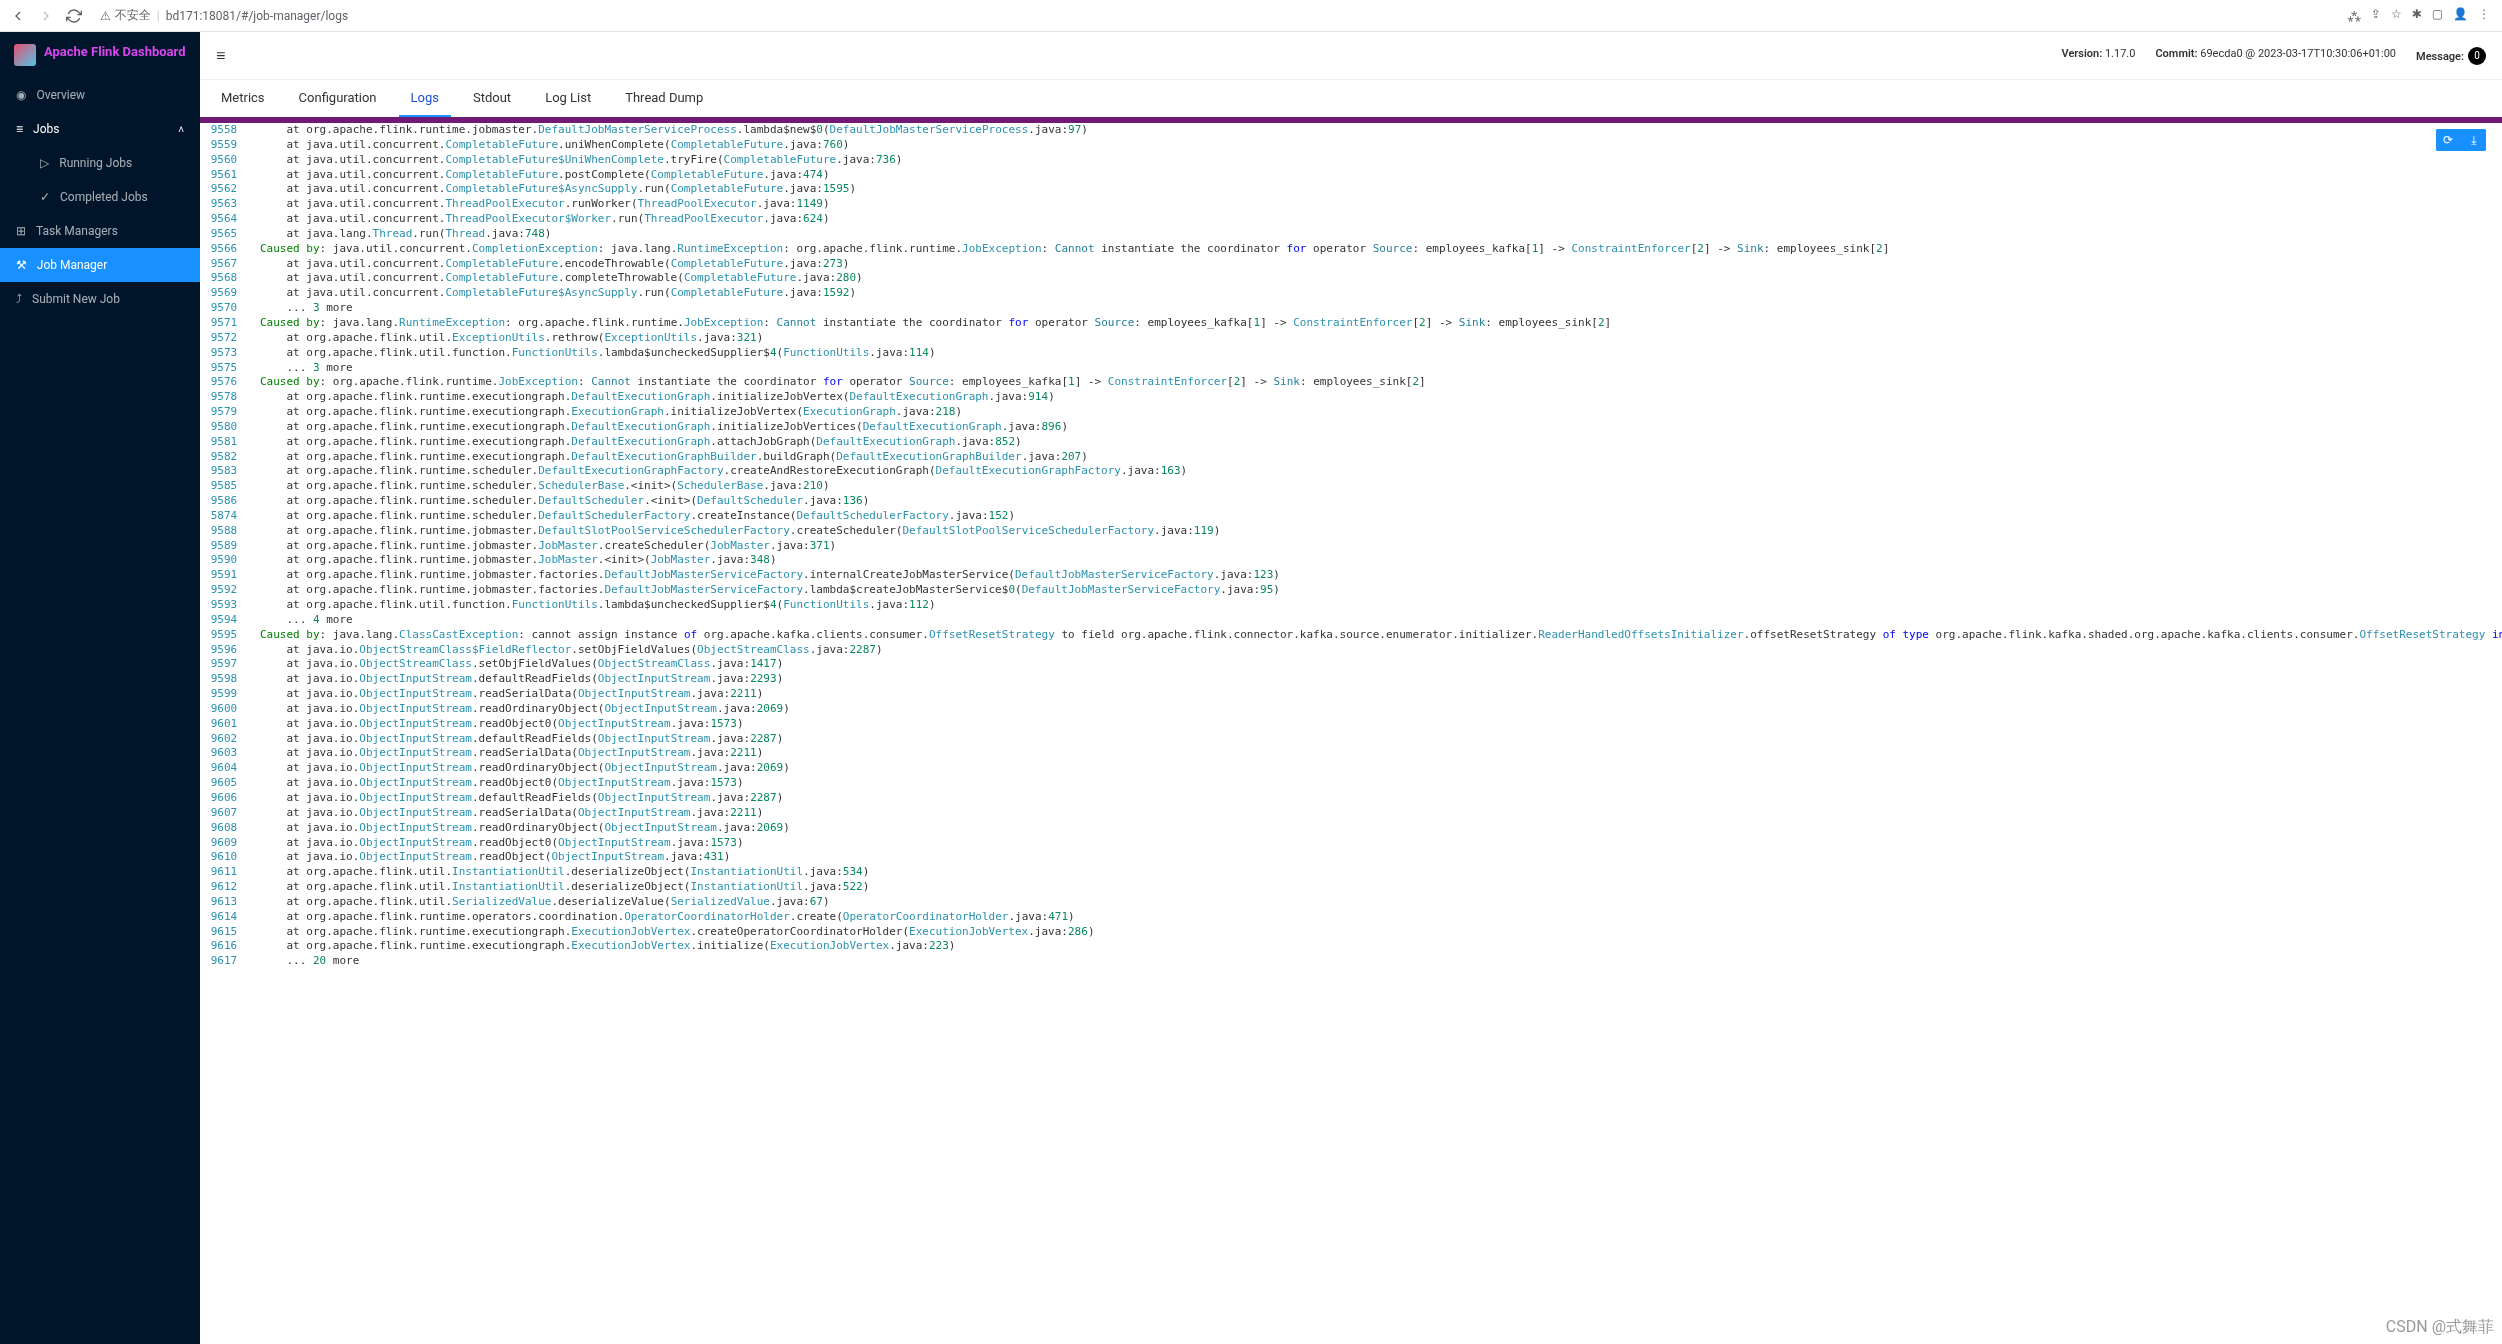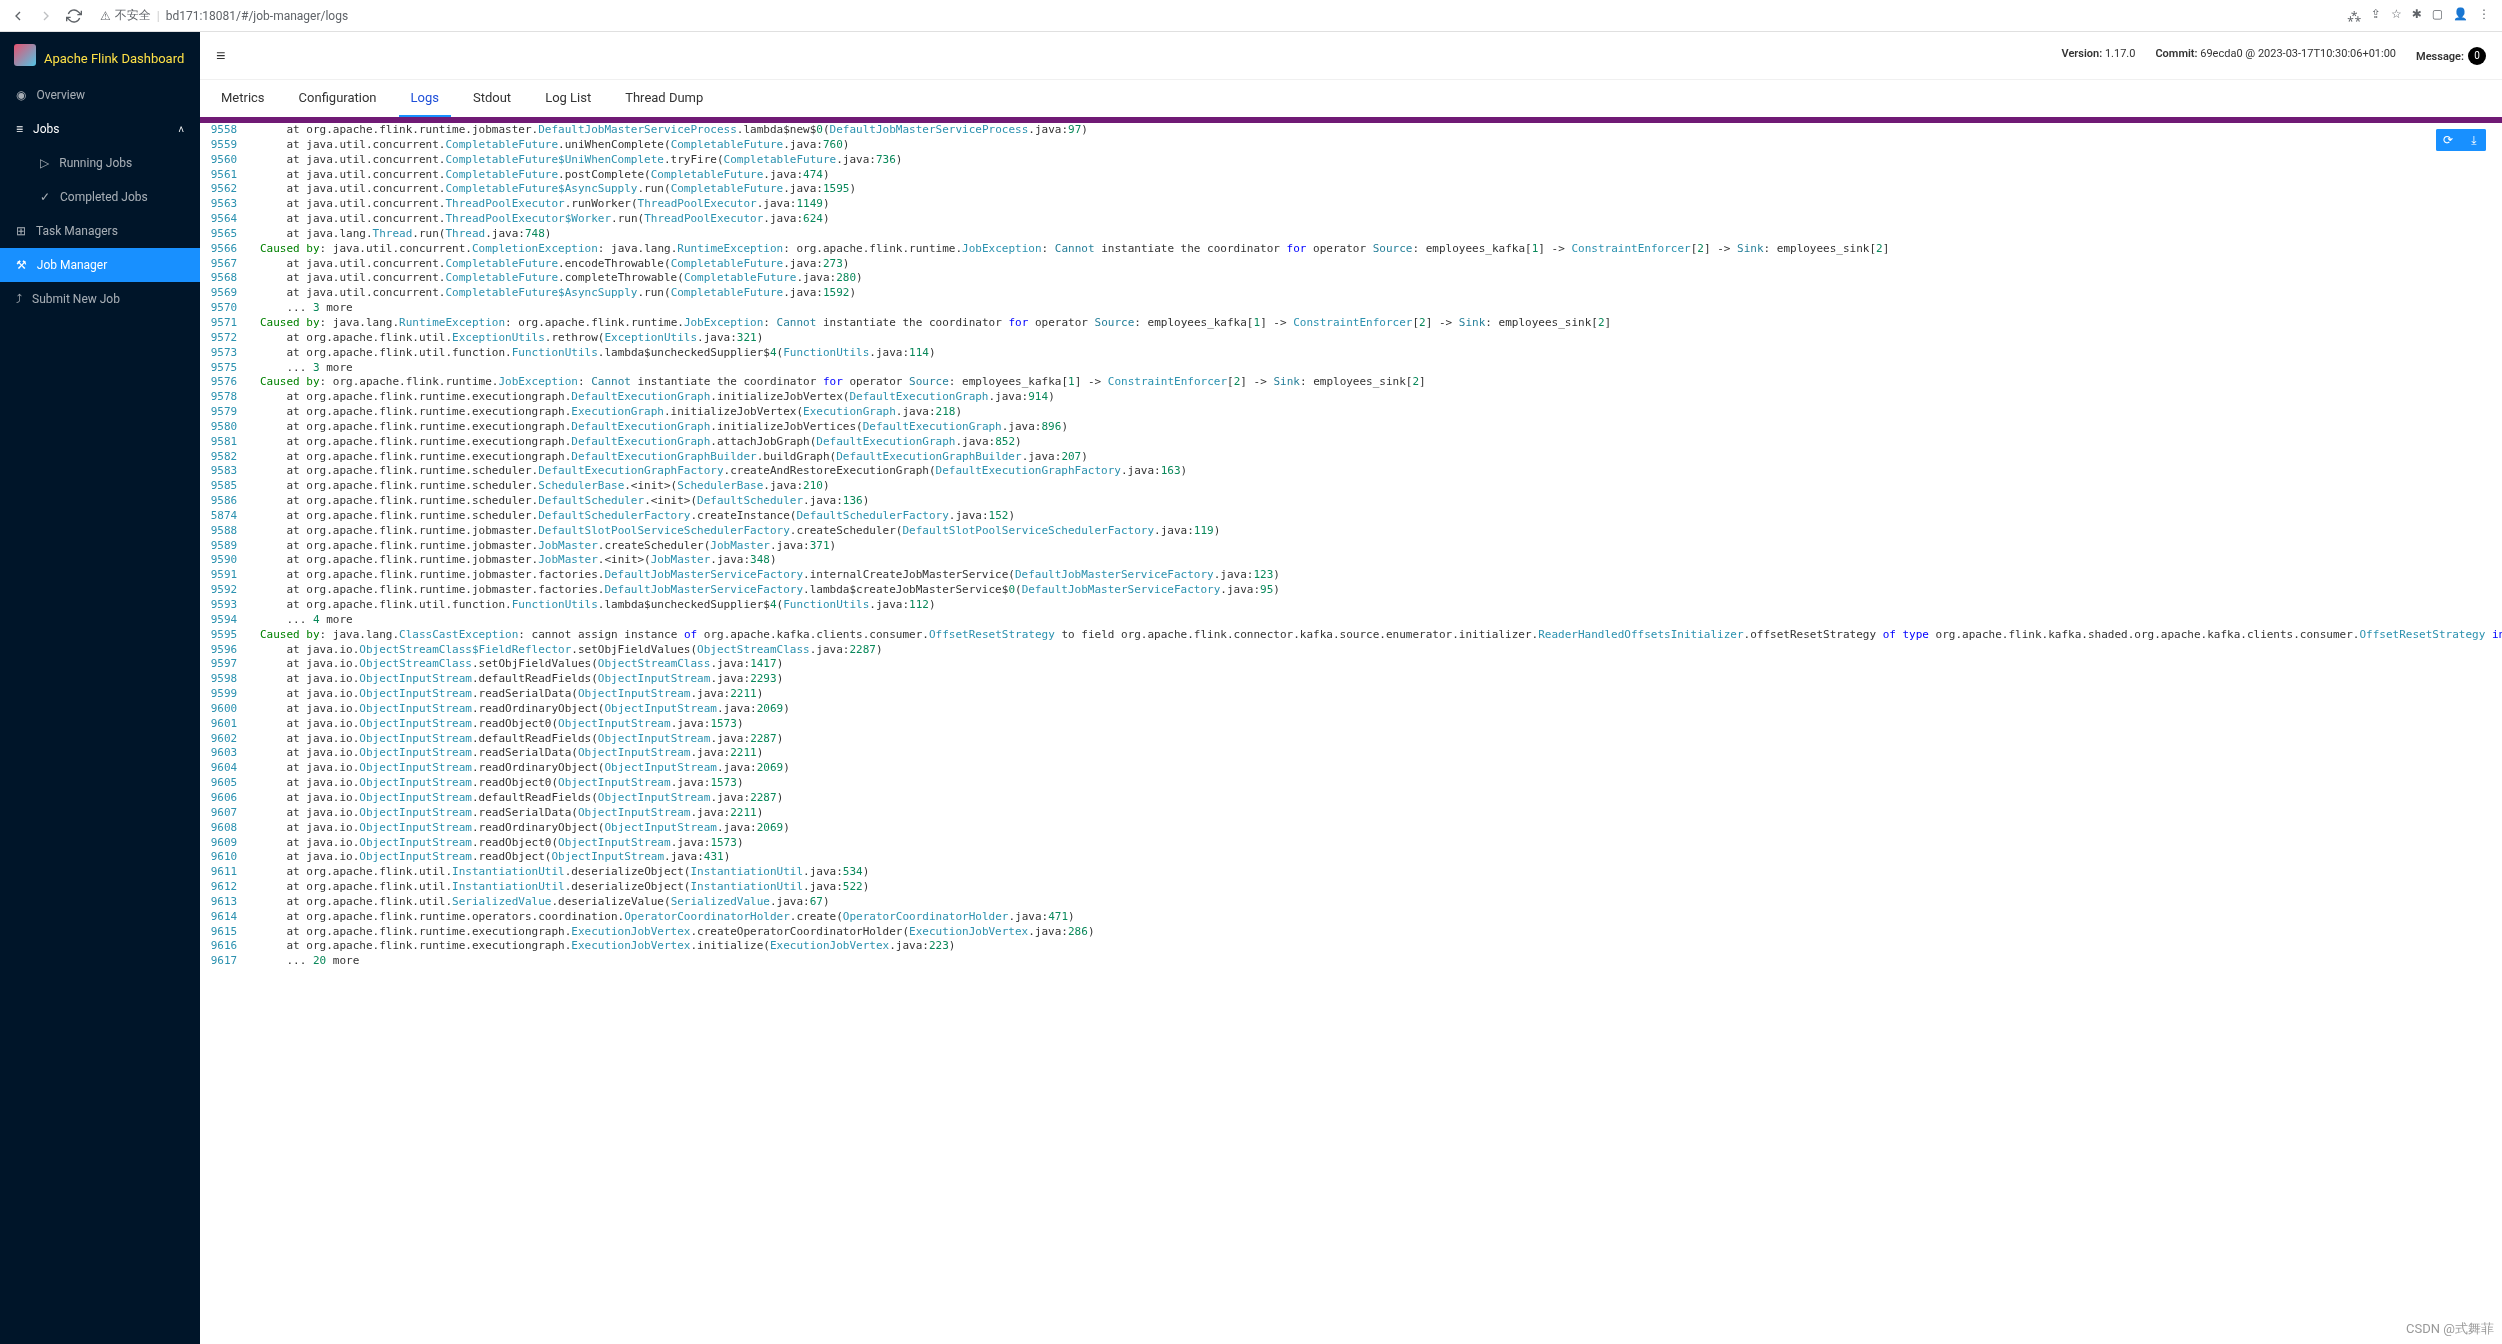--- a/index.html
+++ b/index.html
@@ -6,21 +6,21 @@
 body{font-family:-apple-system,BlinkMacSystemFont,"Segoe UI",Roboto,sans-serif;font-size:12px;background:#fff;overflow:hidden}
 .browser-chrome{height:32px;background:#fff;border-bottom:1px solid #e0e0e0;display:flex;align-items:center;padding:0 8px;gap:8px}
 .nav-btn{width:20px;height:20px;display:flex;align-items:center;justify-content:center;color:#5f6368;cursor:pointer;border-radius:50%}
 .nav-btn svg{width:16px;height:16px}
 .url-bar{flex:1;display:flex;align-items:center;gap:6px;padding:2px 8px;color:#5f6368;font-size:12px}
 .url-bar .warn{display:flex;align-items:center;gap:4px;color:#5f6368}
 .br-icons{display:flex;gap:10px;color:#5f6368;padding-right:4px}
 .br-icons span{cursor:pointer}
 .app{display:flex;height:calc(100vh - 32px)}
 .sidebar{width:200px;background:#001529;color:rgba(255,255,255,.65);flex-shrink:0;display:flex;flex-direction:column}
-.brand{display:flex;align-items:flex-end;gap:8px;padding:12px 14px;color:#fde047;font-weight:400;font-size:13px}
+.brand{display:flex;align-items:flex-start;gap:8px;padding:12px 14px;color:#d946ef;font-weight:700;font-size:13px}
 .brand .logo{width:22px;height:22px;border-radius:3px;background:linear-gradient(135deg,#e6526f,#52c4e6)}
 .menu-item{display:flex;align-items:center;gap:10px;padding:10px 16px;cursor:pointer;font-size:12px}
 .menu-item.sub{padding-left:40px}
 .menu-item.expanded{color:#fff}
 .menu-item.active{background:#1890ff;color:#fff}
 .menu-item .chev{margin-left:auto;font-size:10px}
 .main{flex:1;display:flex;flex-direction:column;min-width:0}
 .topbar{height:48px;border-bottom:1px solid #f0f0f0;display:flex;align-items:center;padding:0 16px;gap:16px}
 .collapse-btn{cursor:pointer;color:#333;font-size:16px}
 .topbar .spacer{flex:1}
@@ -34,21 +34,21 @@
 .log-actions{position:absolute;right:16px;top:6px;display:flex;gap:2px;background:#1890ff;border-radius:2px;overflow:hidden}
 .log-actions button{background:#1890ff;border:none;color:#fff;width:24px;height:22px;cursor:pointer;font-size:12px}
 .log-line{display:flex;font-family:Consolas,Monaco,monospace;font-size:11px;line-height:1.35;white-space:pre}
 .ln{width:60px;text-align:center;padding-right:12px;color:#2b91af;background:#fff;flex-shrink:0;user-select:none}
 .lc{flex:1;color:#333;overflow:hidden}
 .c-kw{color:#008000}
 .c-type{color:#2b91af}
 .c-num{color:#09885a}
 .c-op{color:#0000ff}
 .c-err{color:#267f99}
-.watermark{position:fixed;right:8px;bottom:6px;font-size:13px;color:#999}
+.watermark{position:fixed;right:8px;bottom:6px;font-size:16px;color:#999}
 </style>
 </head>
 <body>
 
 <div class="browser-chrome">
   <div class="nav-btn">
       <svg viewBox="0 0 24 24" fill="none" stroke="currentColor" stroke-width="2">
         <path d="M15 18l-6-6 6-6"></path>
       </svg>
     </div>

